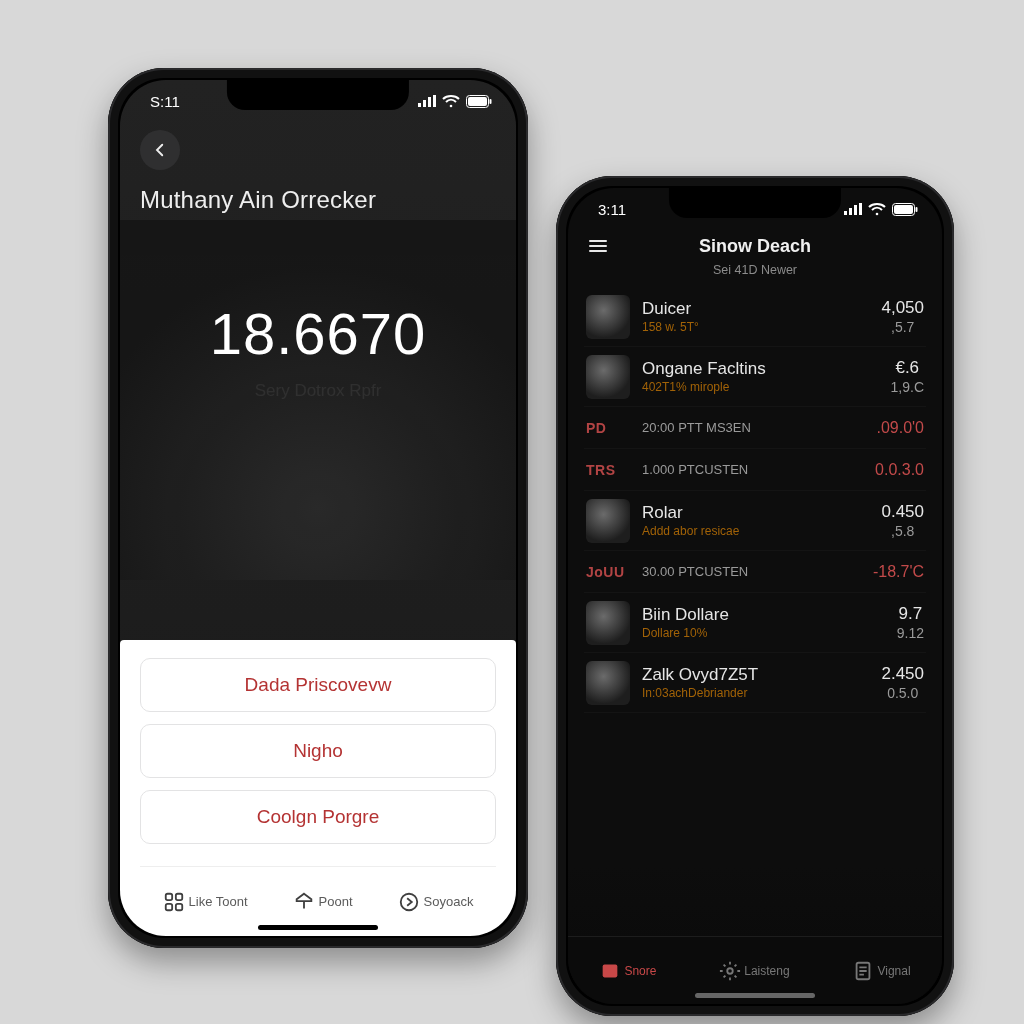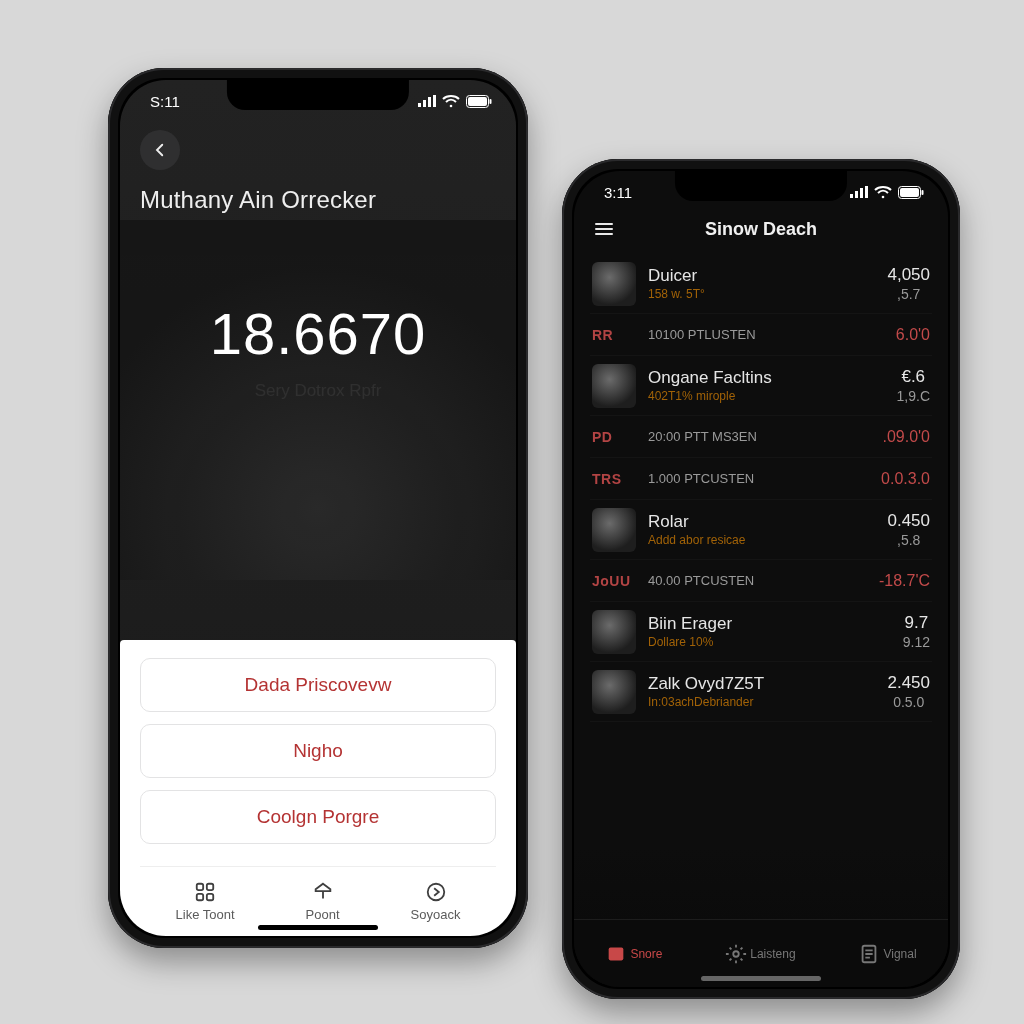--- a/index.html
+++ b/index.html
@@ -70,27 +70,27 @@
     height: 54px; border: 1.5px solid #e3e3e4; border-radius: 10px;
     background: #fff; color: #b43333; font-size: 19px;
     display: flex; align-items: center; justify-content: center;
     margin-bottom: 12px;
   }
   .tabbar {
     margin-top: auto; height: 70px;
     display: flex; align-items: center; justify-content: space-around;
     border-top: 1px solid #eee;
   }
-  .tab { display: flex; flex-direction: column; align-items: center; gap: 4px; color: #5b5b5b; font-size: 13px; text-align: right; }
+  .tab { display: flex; flex-direction: row; align-items: center; gap: 4px; color: #5b5b5b; font-size: 13px; text-align: right; }
   .tab svg { stroke: #404040; }
   .home-ind { position: absolute; bottom: 6px; left: 50%; transform: translateX(-50%); width: 120px; height: 5px; background: #000; border-radius: 3px; }
   .home-ind.light { background: #666; }
 
   
-  #phone2 { left: 556px; top: 159px; width: 398px; height: 840px; margin-left: 6px; }
+  #phone2 { left: 556px; top: 176px; width: 398px; height: 840px; }
   #phone2 .screen { background: #0d0d0d; }
   .p2-header { display: flex; align-items: center; justify-content: center; position: relative; padding: 6px 0 4px; }
   .menu-btn { position: absolute; left: 18px; top: 4px; color: #e8e8e8; }
   .p2-title { color: #f0f0f0; font-size: 18px; font-weight: 600; }
   .p2-sub { text-align: center; color: #8b8b8b; font-size: 12.5px; margin-top: 2px; }
   .list { padding: 10px 16px 0; }
   .row { display: flex; align-items: center; min-height: 60px; border-bottom: 1px solid rgba(255,255,255,0.03); padding: 6px 2px; }
   .row.small { min-height: 42px; }
   .row .thumb {
     width: 44px; height: 44px; border-radius: 6px; margin-right: 12px;
@@ -248,42 +248,34 @@
     <div class="p2-header">
       <div class="menu-btn">
         <svg width="24" height="24" viewBox="0 0 24 24" stroke="#e8e8e8" stroke-width="2" stroke-linecap="round">
             <line x1="4" y1="7" x2="20" y2="7"></line>
             <line x1="4" y1="12" x2="20" y2="12"></line>
             <line x1="4" y1="17" x2="20" y2="17"></line>
           </svg>
       </div>
       <div class="p2-title">Sinow Deach</div>
     </div>
+    <div class="p2-sub">Sei 41D Newer</div>
 
     <div class="list" id="p2-list">
         <div class="row">
           <div class="thumb"></div>
           <div class="mid">
             <div class="t1">Duicer</div>
             <div class="t2">158 w. 5T°</div>
           </div>
           <div class="vals">
             <div class="v1">4,050</div>
             <div class="v2">,5.7</div>
           </div>
         </div>
-        <div class="row small">
-          <div class="code">RR</div>
-          <div class="mid">
-            <div class="t1">10100 PTLUSTEN</div>
-          </div>
-          <div class="vals">
-            <div class="v1 red">6.0'0</div>
-          </div>
-        </div>
         <div class="row">
           <div class="thumb"></div>
           <div class="mid">
             <div class="t1">Ongane Facltins</div>
             <div class="t2">402T1% mirople</div>
           </div>
           <div class="vals">
             <div class="v1">€.6</div>
             <div class="v2">1,9.C</div>
           </div>
@@ -313,30 +305,30 @@
             <div class="t2">Addd abor resicae</div>
           </div>
           <div class="vals">
             <div class="v1">0.450</div>
             <div class="v2">,5.8</div>
           </div>
         </div>
         <div class="row small">
           <div class="code">JoUU</div>
           <div class="mid">
-            <div class="t1">40.00 PTCUSTEN</div>
+            <div class="t1">30.00 PTCUSTEN</div>
           </div>
           <div class="vals">
             <div class="v1 red">-18.7'C</div>
           </div>
         </div>
         <div class="row">
           <div class="thumb"></div>
           <div class="mid">
-            <div class="t1">Biin Erager</div>
+            <div class="t1">Biin Dollare</div>
             <div class="t2">Dollare 10%</div>
           </div>
           <div class="vals">
             <div class="v1">9.7</div>
             <div class="v2">9.12</div>
           </div>
         </div>
         <div class="row">
           <div class="thumb"></div>
           <div class="mid">

